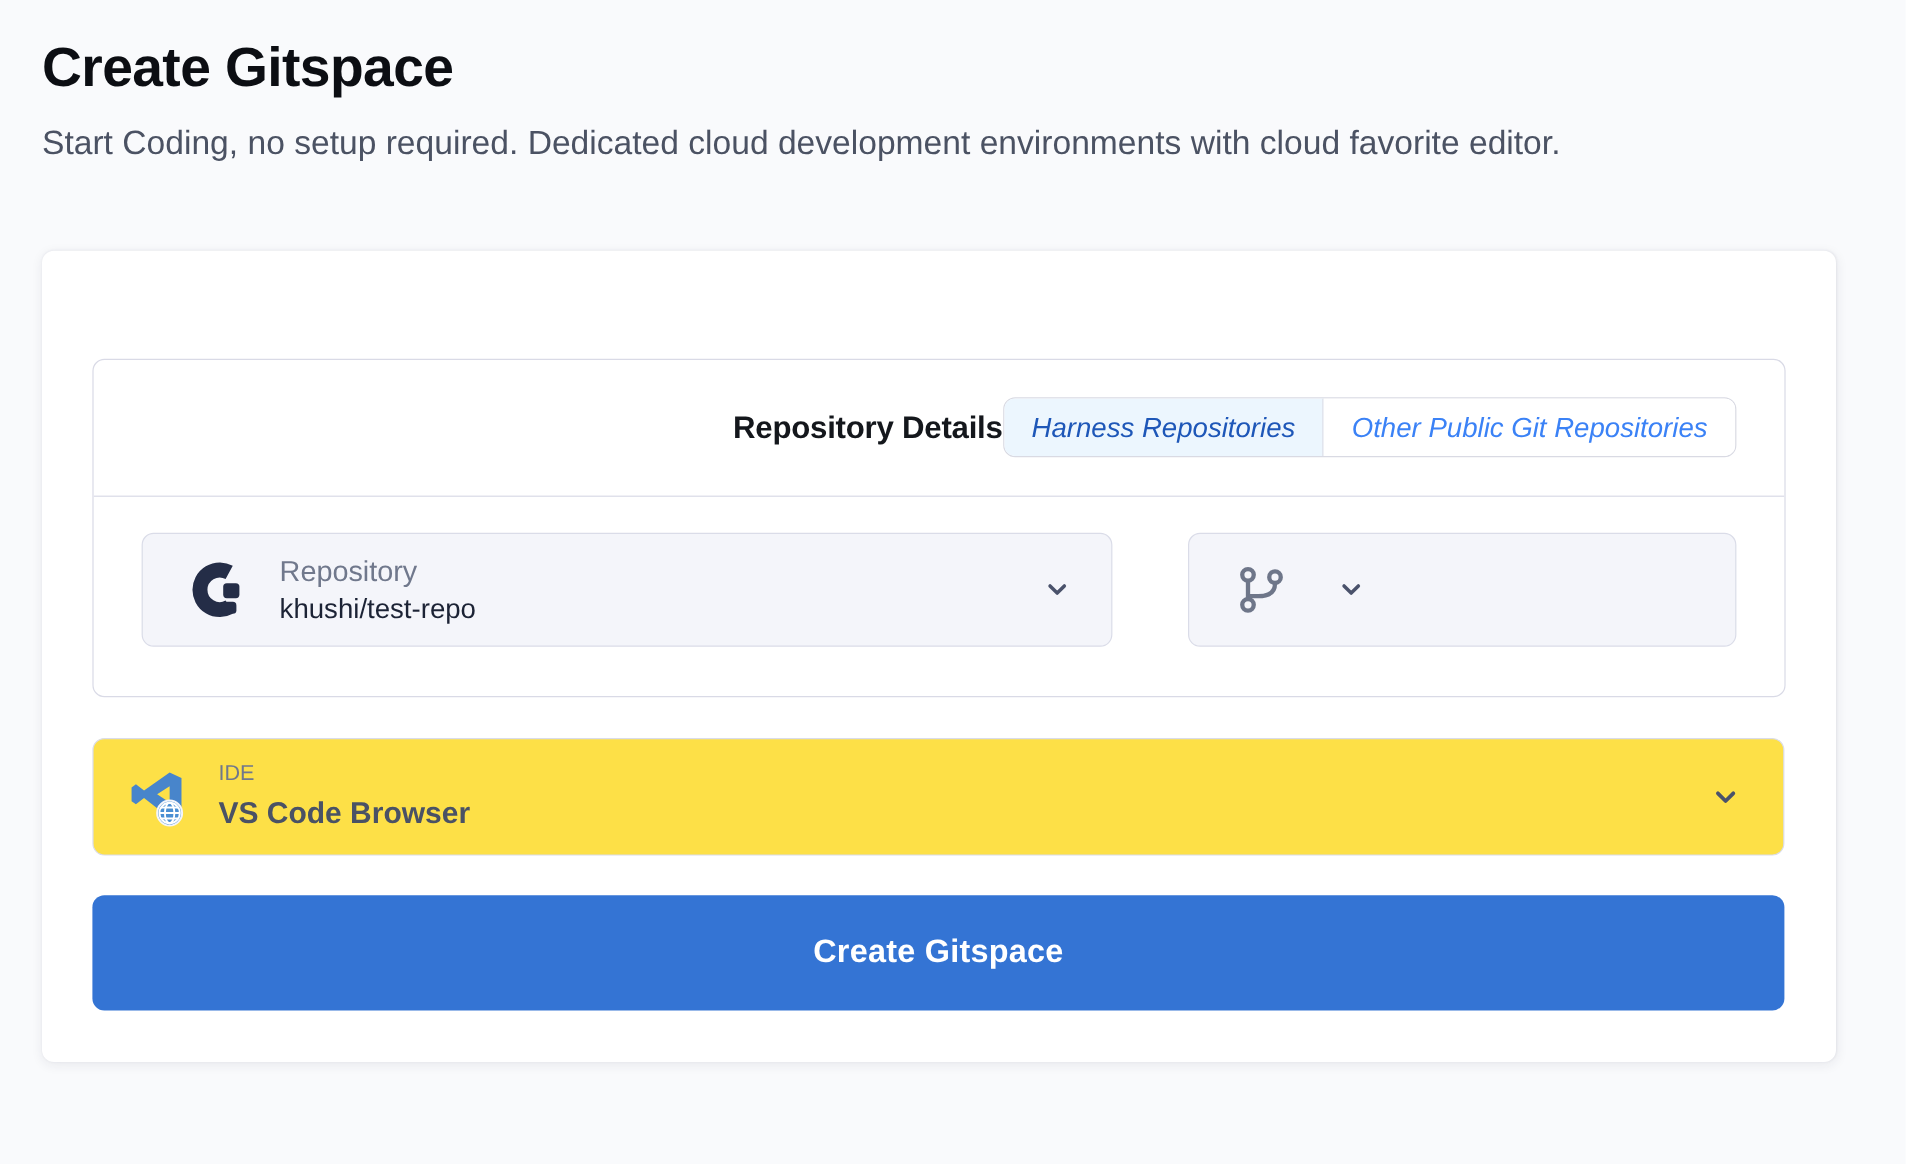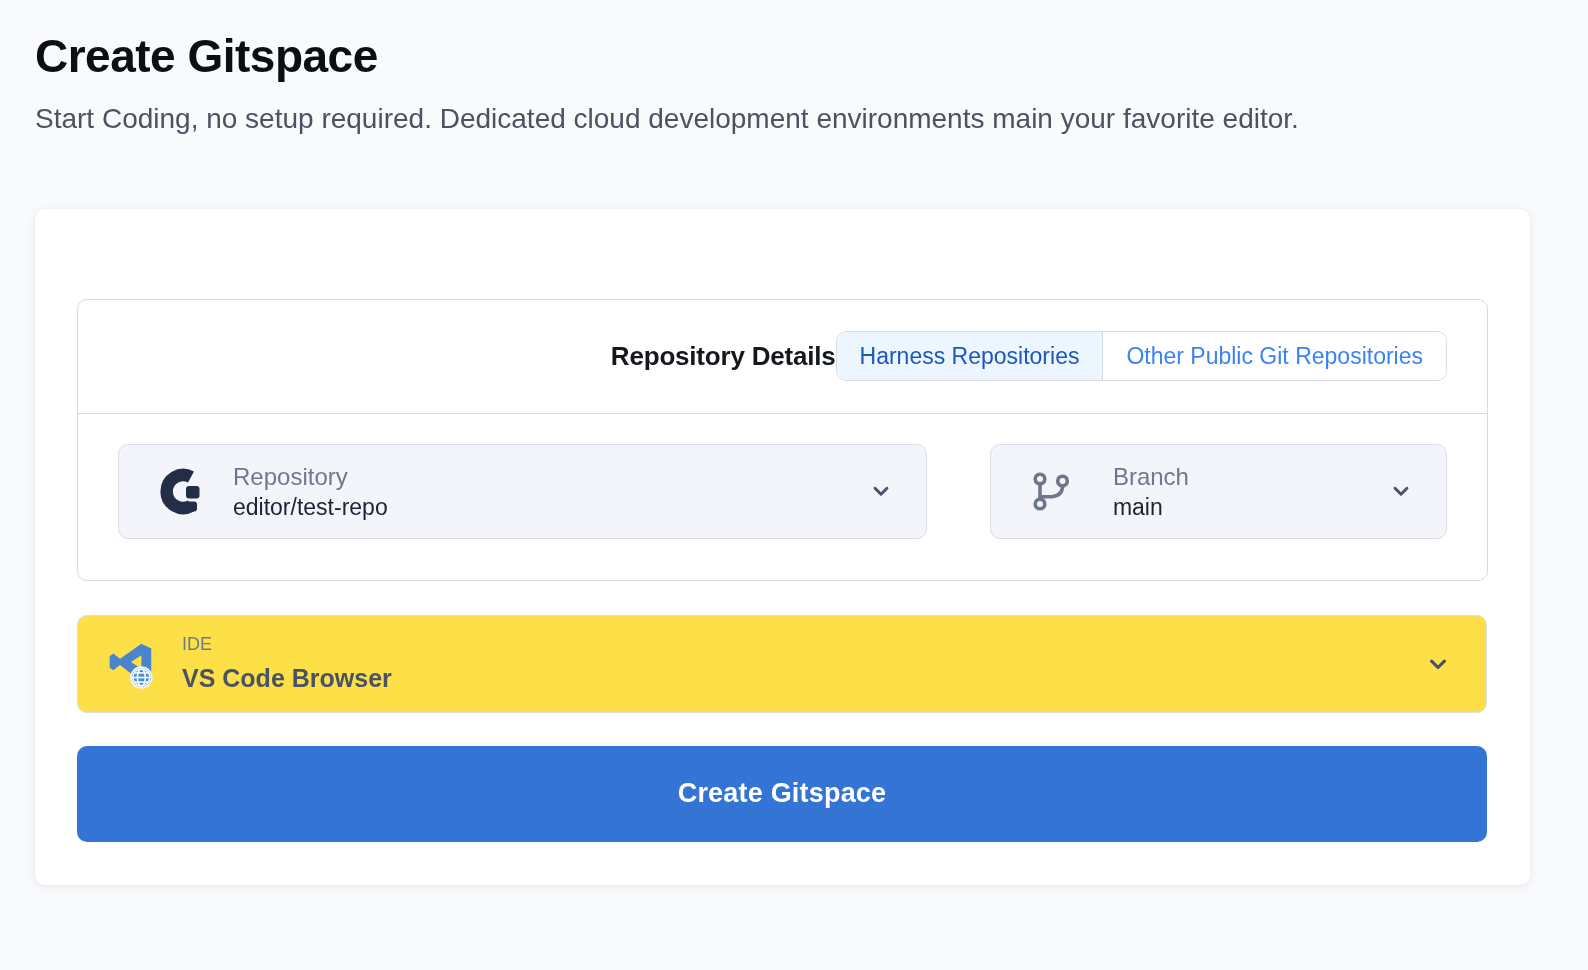--- a/index.html
+++ b/index.html
@@ -56,20 +56,21 @@
     font-weight: 700;
     color: #14171c;
     letter-spacing: -0.2px;
   }
   .toggle {
     display: flex;
     border: 1.5px solid #d9dae3;
     border-radius: 10px;
     overflow: hidden;
     background: #ffffff;
+    font-style: italic;
   }
   .toggle-seg {
     height: 48px;
     display: flex;
     align-items: center;
     padding: 0 23px;
     font-size: 23px;
     color: #3b82f6;
     background: #ffffff;
     cursor: pointer;
@@ -140,21 +141,21 @@
     cursor: pointer;
     letter-spacing: 0.2px;
   }
 </style>
 </head>
 <body>
 
 <div>
 
   <h1 class="page-title">Create Gitspace</h1>
-  <p class="page-subtitle">Start Coding, no setup required. Dedicated cloud development environments main your favorite editor.</p>
+  <p class="page-subtitle">Start Coding, no setup required. Dedicated cloud development environments with cloud favorite editor.</p>
 
   <div class="card">
 
     <div class="repo-box">
       <div class="repo-box-header">
         <div class="repo-heading">Repository Details</div>
 
         <div class="toggle">
           <div class="toggle-seg selected">Harness Repositories</div>
           <div class="toggle-seg">Other Public Git Repositories</div>
@@ -166,44 +167,40 @@
         <div class="field field-repo">
           <span class="field-icon">
             <svg width="50" height="50" viewBox="0 0 50 50" aria-hidden="true">
               <path d="M36 11 A16.5 16.5 0 1 0 36 40" fill="none" stroke="#242d47" stroke-width="12.5" stroke-linecap="butt"></path>
               <rect x="31" y="20" width="13.5" height="12.5" rx="3" fill="#242d47"></rect>
               <rect x="29.5" y="35.5" width="12.5" height="10" rx="3" fill="#242d47"></rect>
             </svg>
           </span>
           <span class="field-text">
             <span class="field-label">Repository</span>
-            <span class="field-value">editor/test-repo</span>
+            <span class="field-value">khushi/test-repo</span>
           </span>
           <span class="chevron">
             <svg width="26" height="26" viewBox="0 0 24 24">
                 <path d="M6.5 9.5l5.5 5.5 5.5-5.5" fill="none" stroke="currentColor" stroke-width="2.7" stroke-linecap="round" stroke-linejoin="round"></path>
               </svg>
           </span>
         </div>
 
         <div class="field field-branch">
           <span class="field-icon">
             <svg width="46" height="46" viewBox="0 0 46 46" aria-hidden="true">
               <g fill="none" stroke="#6e7689" stroke-width="3.6">
                 <circle cx="11" cy="11" r="4.8"></circle>
                 <circle cx="11" cy="36" r="4.8"></circle>
                 <circle cx="33.5" cy="13" r="4.8"></circle>
                 <line x1="11" y1="16.2" x2="11" y2="30.8"></line>
                 <path d="M33.5 18.2 C33.5 26 27.5 28.8 19.5 28.8 L13 28.8" stroke-linecap="round"></path>
               </g>
             </svg>
-          </span>
-          <span class="field-text">
-            <span class="field-label">Branch</span>
-            <span class="field-value">main</span>
           </span>
           <span class="chevron">
             <svg width="26" height="26" viewBox="0 0 24 24">
                 <path d="M6.5 9.5l5.5 5.5 5.5-5.5" fill="none" stroke="currentColor" stroke-width="2.7" stroke-linecap="round" stroke-linejoin="round"></path>
               </svg>
           </span>
         </div>
 
       </div>
     </div>

